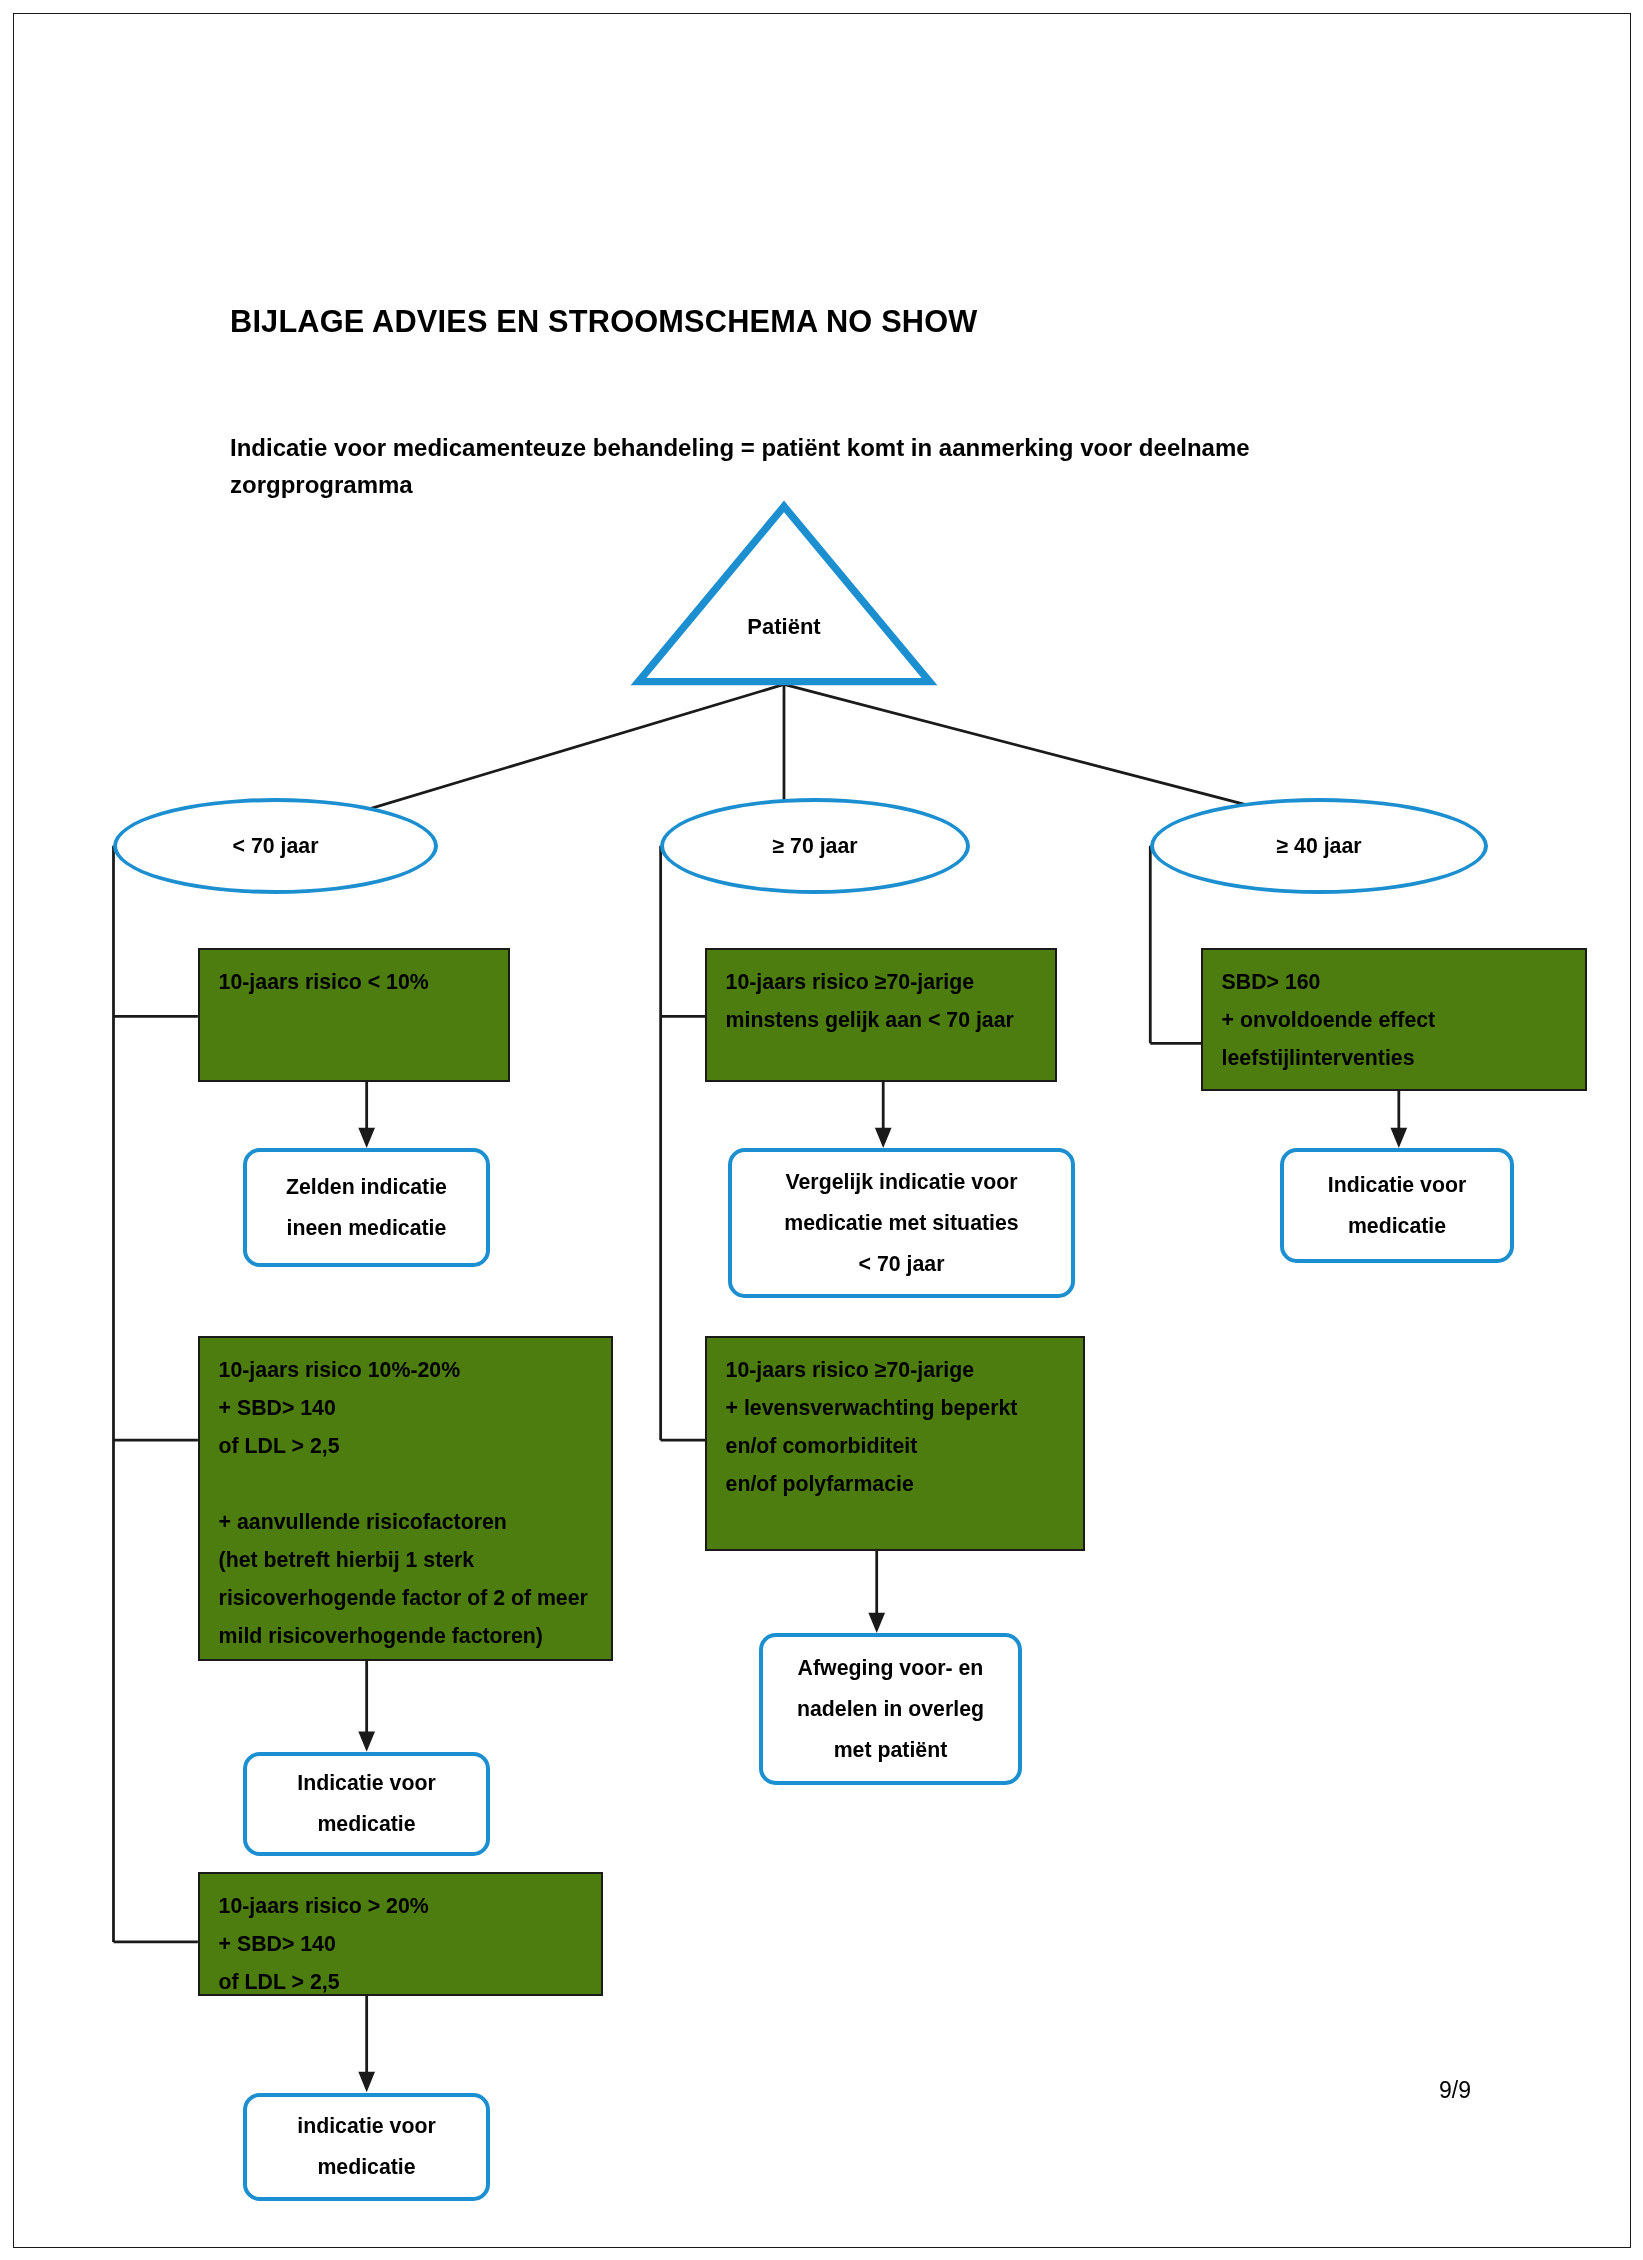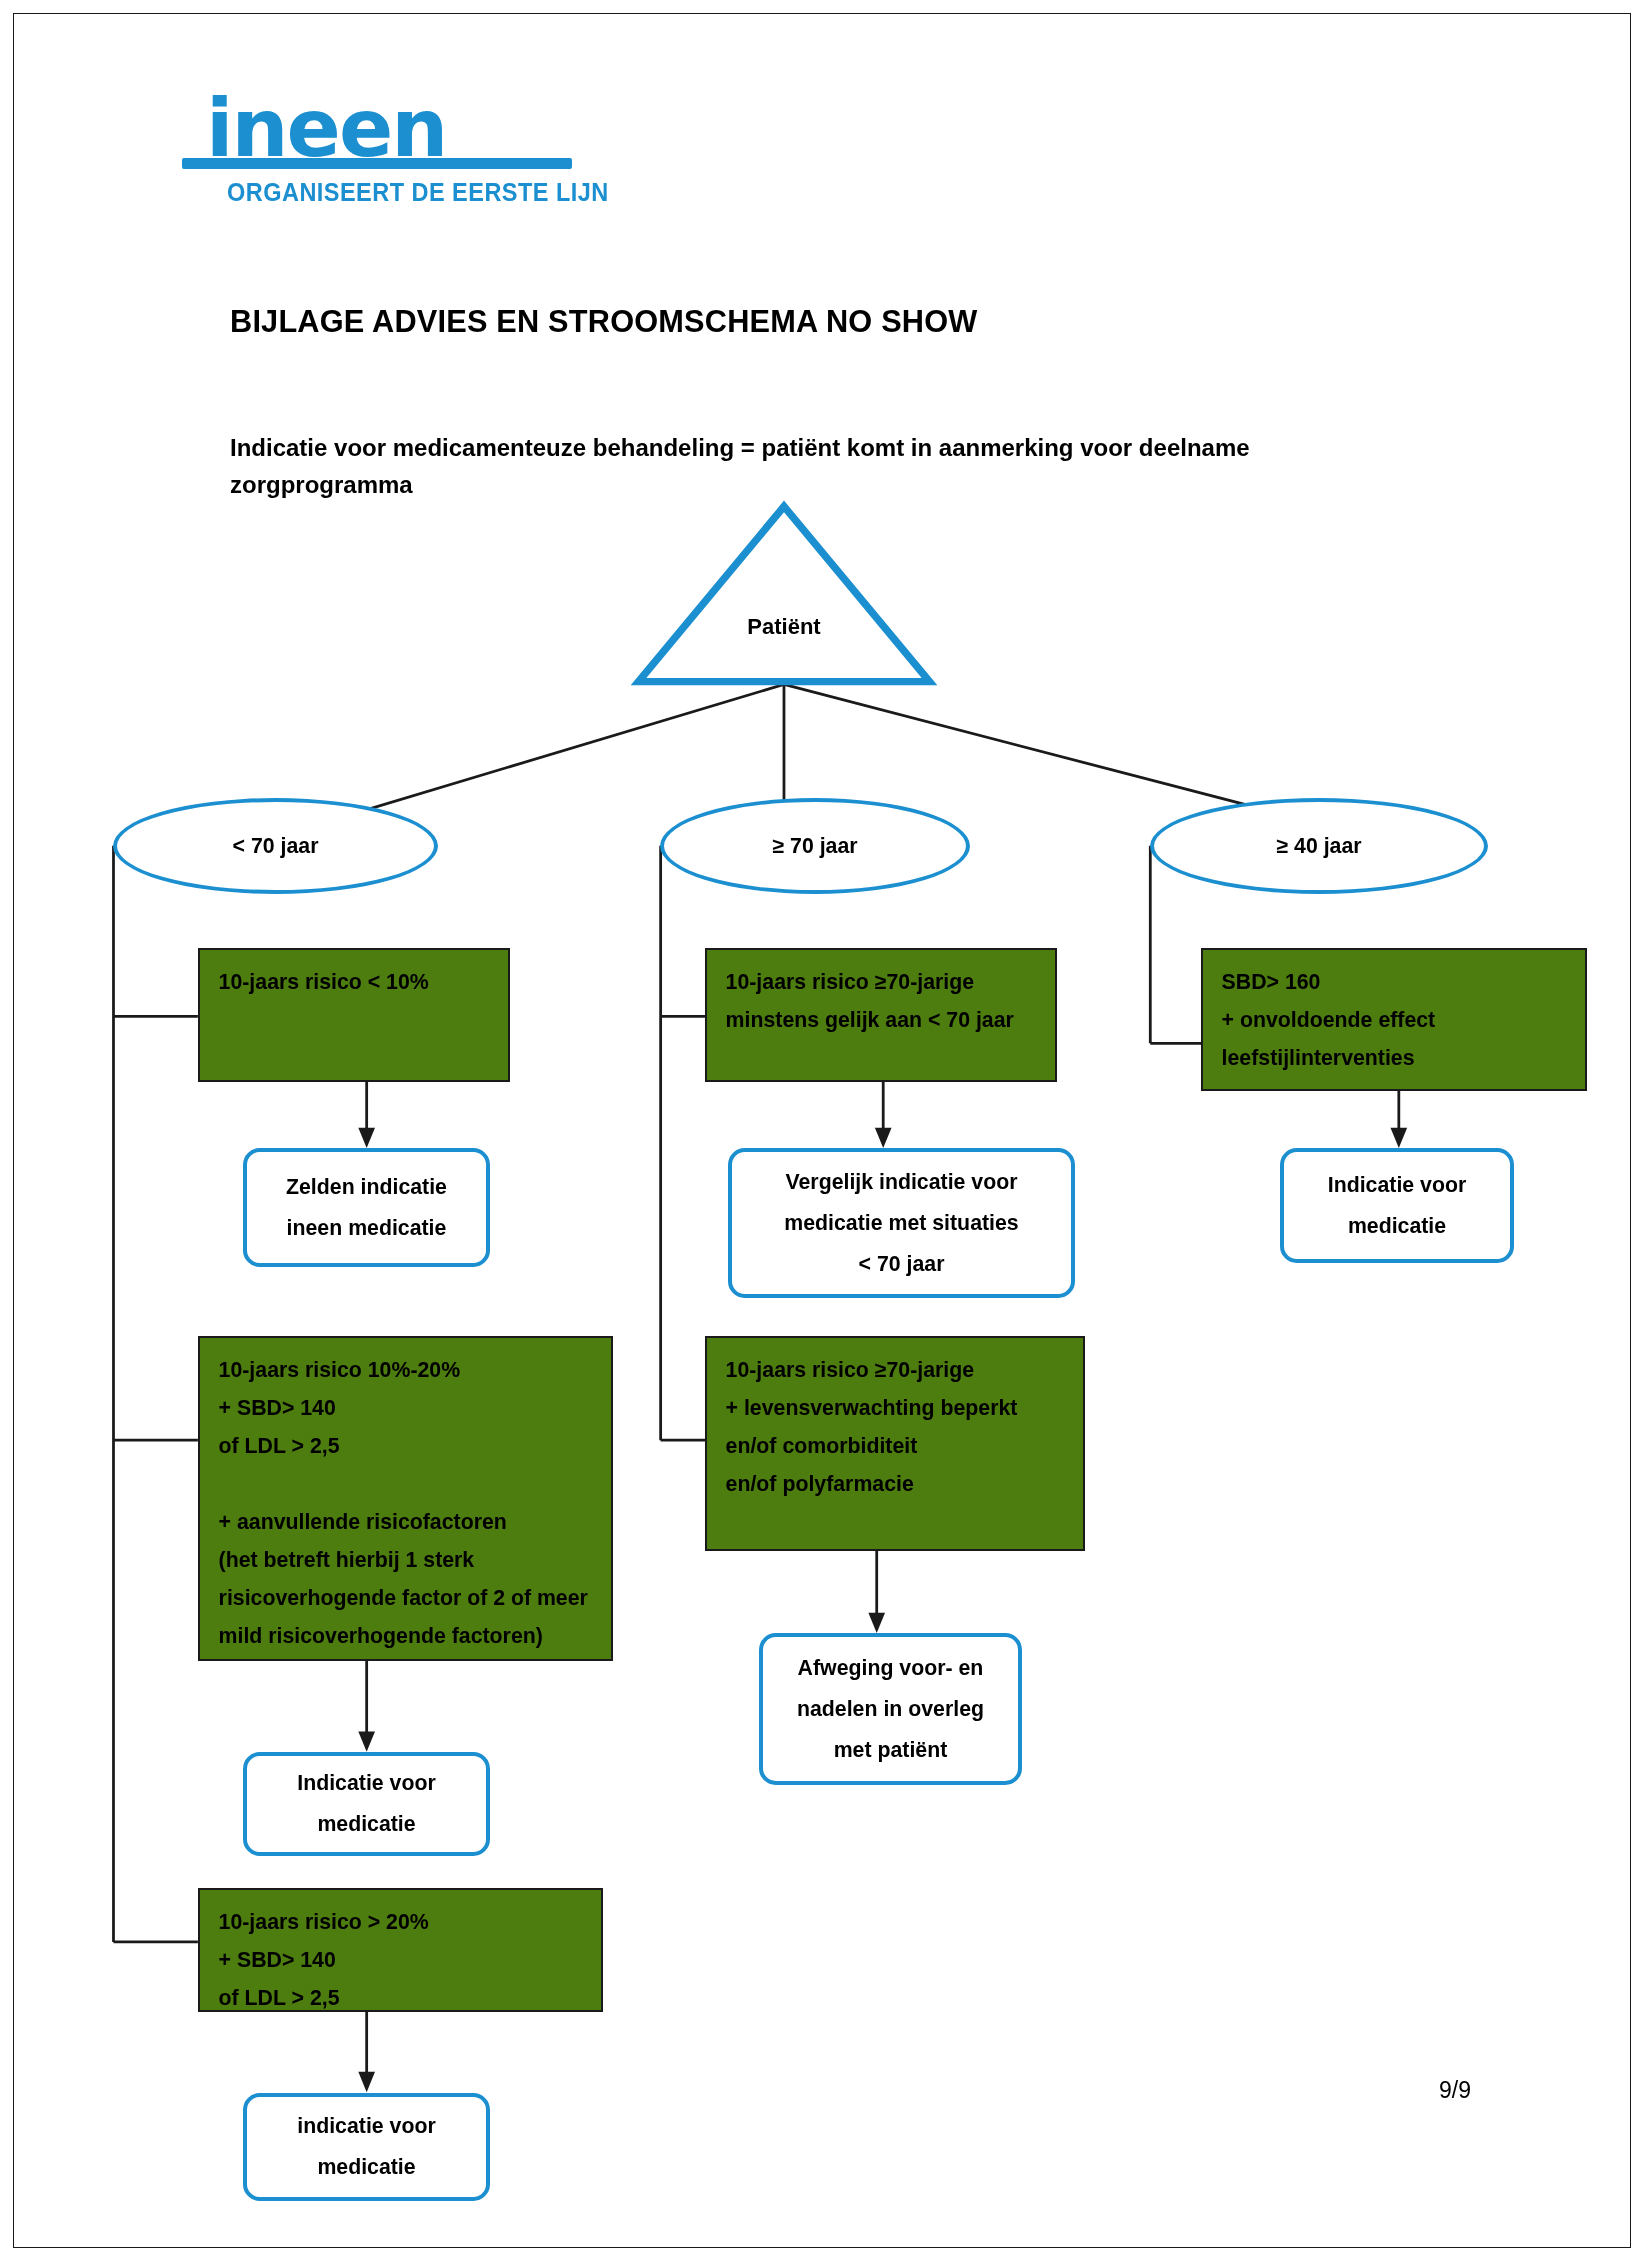--- a/index.html
+++ b/index.html
@@ -140,25 +140,20 @@
     color: #000;
   }
 </style>
 </head>
 <body>
 
 <div id="page">
 
   <div class="page-frame"></div>
 
-  <div class="logo-wrap">
-    <div class="logo-rule"></div>
-    <div class="logo-word">ineen</div>
-    <div class="logo-tag">ORGANISEERT DE EERSTE LIJN</div>
-  </div>
 
   <div class="doc-title">BIJLAGE ADVIES EN STROOMSCHEMA NO SHOW</div>
   <div class="intro">Indicatie voor medicamenteuze behandeling = patiënt komt in aanmerking voor deelname zorgprogramma</div>
 
   <svg id="lines" viewBox="0 0 1772 2437">
     <g stroke="#1a1a1a" stroke-width="3" fill="none">
 
       <line x1="845" y1="738" x2="845" y2="900"></line>
       <line x1="845" y1="738" x2="372" y2="880"></line>
       <line x1="845" y1="738" x2="1390" y2="880"></line>
@@ -224,21 +219,21 @@
 of LDL &gt; 2,5
 
 + aanvullende risicofactoren
 (het betreft hierbij 1 sterk
 risicoverhogende factor of 2 of meer
 mild risicoverhogende factoren)</div>
 
   <div class="node round-box" style="left:243px; top:1752px; width:247px; height:104px;">Indicatie voor
 medicatie</div>
 
-  <div class="node rect-box" style="left:198px; top:1872px; width:405px; height:124px;margin-top:16px;">10-jaars risico &gt; 20%
+  <div class="node rect-box" style="left:198px; top:1872px; width:405px; height:124px;">10-jaars risico &gt; 20%
 + SBD&gt; 140
 of LDL &gt; 2,5</div>
 
   <div class="node round-box" style="left:243px; top:2093px; width:247px; height:108px;">indicatie voor
 medicatie</div>
 
   <div class="node rect-box" style="left:705px; top:948px; width:352px; height:134px;">10-jaars risico ≥70-jarige
 minstens gelijk aan &lt; 70 jaar</div>
 
   <div class="node round-box" style="left:728px; top:1148px; width:347px; height:150px;">Vergelijk indicatie voor

